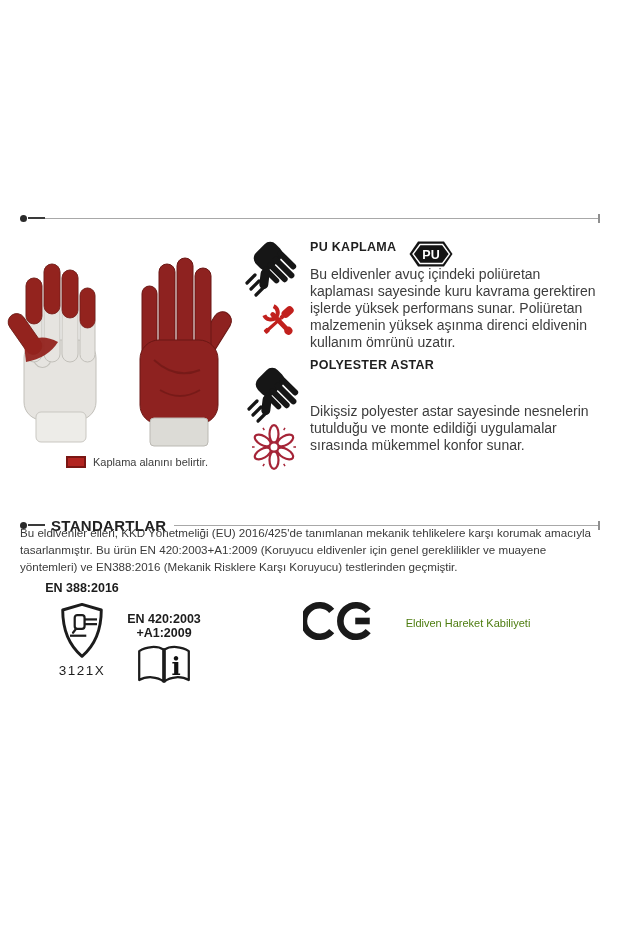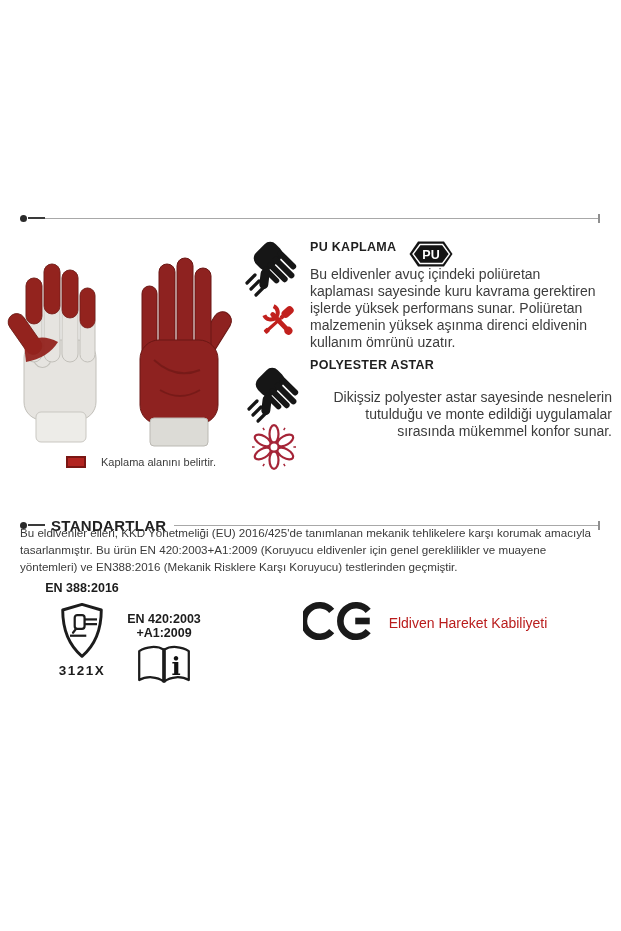--- a/index.html
+++ b/index.html
@@ -10,26 +10,26 @@
   .dot{width:7px;height:7px;border-radius:50%;background:#2a2a2a;flex:0 0 auto;}
   .dash{width:17px;height:0;border-top:2px solid #3a3a3a;margin-left:1px;flex:0 0 auto;}
   .sec-title{font-size:15px;font-weight:bold;color:#222;letter-spacing:.3px;margin:0 7px 0 6px;white-space:nowrap;}
   .hline{flex:1 1 auto;height:0;border-top:1.4px solid #a8a8a8;}
   .htick{width:2px;height:9px;background:#8f8f8f;flex:0 0 auto;}
   
   .blk-title{font-size:12.5px;font-weight:bold;color:#1f1f1f;letter-spacing:.3px;}
   .body-txt{font-size:14px;line-height:17px;color:#3c3c3c;}
   .std-txt{font-size:11.6px;line-height:17px;color:#3a3a3a;}
   .title-row{display:flex;align-items:flex-start;gap:12px;}
-  .legend{display:flex;align-items:center;gap:15px;}
+  .legend{display:flex;align-items:center;gap:7px;}
   .legend-swatch{width:20px;height:12px;background:#b22420;border:2px solid #7a1613;box-sizing:border-box;}
   .legend-label{font-size:11px;color:#3c3c3c;}
   .std-label{font-size:12.5px;font-weight:bold;color:#1c1c1c;text-align:center;line-height:14px;}
-  .rating{font-size:13.5px;font-weight:bold;color:#1c1c1c;letter-spacing:1.5px;text-align:center;}
-  .mob{font-size:14px;line-height:16px;color:#b91c1c;text-align:center;}
+  .rating{font-size:13.5px;font-weight:normal;color:#1c1c1c;letter-spacing:1.5px;text-align:center;}
+  .mob{font-size:11px;line-height:16px;color:#4d7c0f;text-align:center;}
   .center{text-align:center;}
   svg{display:block;}
 </style>
 </head>
 <body>
 
 <div class="abs sec-header" style="top:209px;">
   <span class="dot"></span>
   <span class="dash"></span>
   <span class="hline"></span>
@@ -147,21 +147,21 @@
       <line x1="23" y1="1" x2="23" y2="3.6" transform="rotate(90 23 23)"></line>
       <line x1="23" y1="1" x2="23" y2="3.6" transform="rotate(150 23 23)"></line>
       <line x1="23" y1="1" x2="23" y2="3.6" transform="rotate(210 23 23)"></line>
       <line x1="23" y1="1" x2="23" y2="3.6" transform="rotate(270 23 23)"></line>
       <line x1="23" y1="1" x2="23" y2="3.6" transform="rotate(330 23 23)"></line>
     </g>
   </svg>
 </div>
 
 <div class="abs blk-title" style="left:310px;top:358px;">POLYESTER ASTAR</div>
-<div class="abs body-txt" style="left:310px;top:389px;width:302px;text-align:right;">Dikişsiz polyester astar sayesinde nesnelerin tutulduğu ve monte edildiği uygulamalar sırasında mükemmel konfor sunar.</div>
+<div class="abs body-txt" style="left:310px;top:403px;width:302px;">Dikişsiz polyester astar sayesinde nesnelerin tutulduğu ve monte edildiği uygulamalar sırasında mükemmel konfor sunar.</div>
 
 <div class="abs sec-header" style="top:516px;">
   <span class="dot"></span>
   <span class="dash"></span>
   <span class="sec-title">STANDARTLAR</span>
   <span class="hline"></span>
   <span class="htick"></span>
 </div>
 
 <div class="abs std-txt" style="left:20px;top:524px;width:584px;">Bu eldivenler elleri, KKD Yönetmeliği (EU) 2016/425'de tanımlanan mekanik tehlikelere karşı korumak amacıyla tasarlanmıştır. Bu ürün EN 420:2003+A1:2009 (Koruyucu eldivenler için genel gereklilikler ve muayene yöntemleri) ve EN388:2016 (Mekanik Risklere Karşı Koruyucu) testlerinden geçmiştir.</div>

